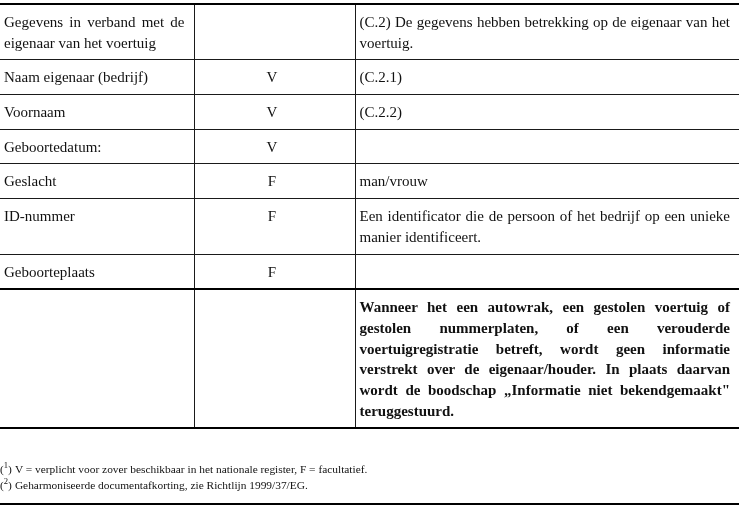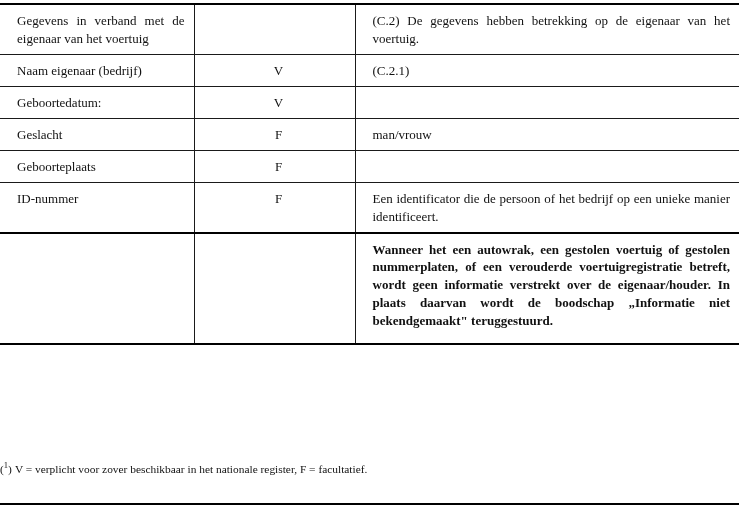--- a/index.html
+++ b/index.html
@@ -32,22 +32,22 @@
     table-layout: fixed;
   }
   .data-table col.c-field  { width: 194px; }
   .data-table col.c-status { width: 161px; }
   .data-table col.c-desc   { width: 384px; }
 
   .data-table tr > td {
     border-bottom: 1.2px solid #1a1a1a;
     border-right: 1.2px solid #1a1a1a;
     vertical-align: top;
-    padding: 7px 9px 6px 17px;
-    font-size: 13px;
+    padding: 7px 9px 6px 4px;
+    font-size: 15px;
     line-height: 1.38;
   }
   .data-table tr > td:last-child {
     border-right: none;
   }
   .data-table tr:first-child > td {
     border-top: 2.2px solid #000000;
   }
   .data-table tr.thick-top > td {
     border-top: 2.2px solid #000000;
@@ -126,46 +126,52 @@
           <td class="cell-field justify">Gegevens in verband met de eigenaar van het voertuig</td>
           <td class="cell-status"></td>
           <td class="cell-desc">(C.2) De gegevens hebben betrekking op de eigenaar van het voertuig.</td>
         </tr>
         <tr>
           <td class="cell-field">Naam eigenaar (bedrijf)</td>
           <td class="cell-status">V</td>
           <td class="cell-desc">(C.2.1)</td>
         </tr>
         <tr>
+          <td class="cell-field">Voornaam</td>
+          <td class="cell-status">V</td>
+          <td class="cell-desc">(C.2.2)</td>
+        </tr>
+        <tr>
           <td class="cell-field">Geboortedatum:</td>
           <td class="cell-status">V</td>
           <td class="cell-desc"></td>
         </tr>
         <tr>
           <td class="cell-field">Geslacht</td>
           <td class="cell-status">F</td>
           <td class="cell-desc">man/vrouw</td>
         </tr>
         <tr>
+          <td class="cell-field">ID-nummer</td>
+          <td class="cell-status">F</td>
+          <td class="cell-desc">Een identificator die de persoon of het bedrijf op een unieke manier identificeert.</td>
+        </tr>
+        <tr>
           <td class="cell-field">Geboorteplaats</td>
           <td class="cell-status">F</td>
           <td class="cell-desc"></td>
-        </tr>
-        <tr>
-          <td class="cell-field">ID-nummer</td>
-          <td class="cell-status">F</td>
-          <td class="cell-desc">Een identificator die de persoon of het bedrijf op een unieke manier identificeert.</td>
         </tr>
         <tr class=" thick-top last-row">
           <td class="cell-field tall-blank"></td>
           <td class="cell-status tall-blank"></td>
           <td class="cell-desc">Wanneer het een autowrak, een gestolen voertuig of gestolen nummerplaten, of een verouderde voertuigregistratie betreft, wordt geen informatie verstrekt over de eigenaar/houder. In plaats daarvan wordt de boodschap „Informatie niet bekendgemaakt" teruggestuurd.</td>
         </tr>
       </tbody>
   </table>
 
   <div class="footnotes">
       <div class="footnote-line"><span class="fn-marker">(<sup>1</sup>)</span><span>V = verplicht voor zover beschikbaar in het nationale register, F = facultatief.</span></div>
+      <div class="footnote-line"><span class="fn-marker">(<sup>2</sup>)</span><span>Geharmoniseerde documentafkorting, zie Richtlijn 1999/37/EG.</span></div>
     </div>
 
   <div class="bottom-rule"></div>
 
 </div>
 
 </body></html>

